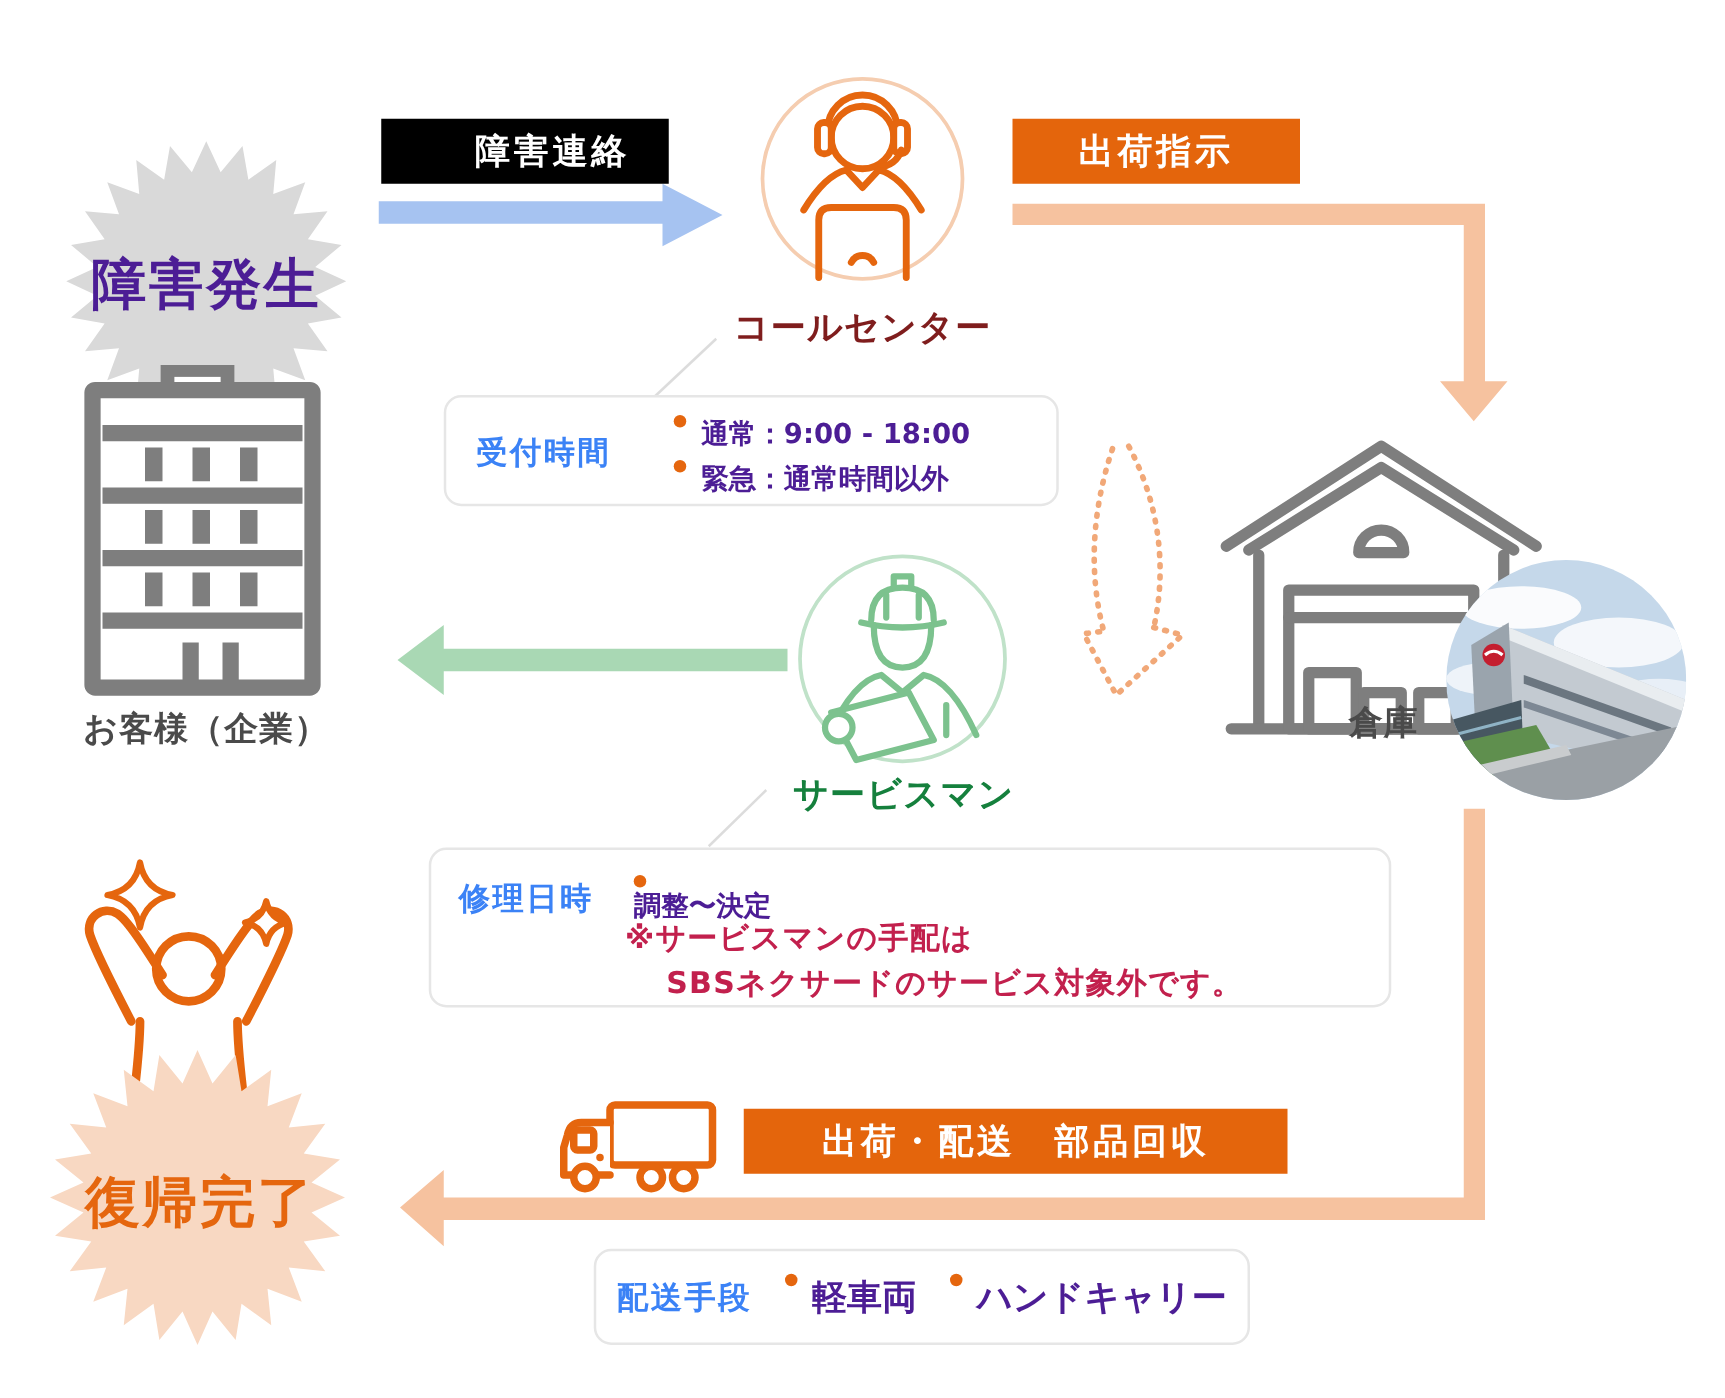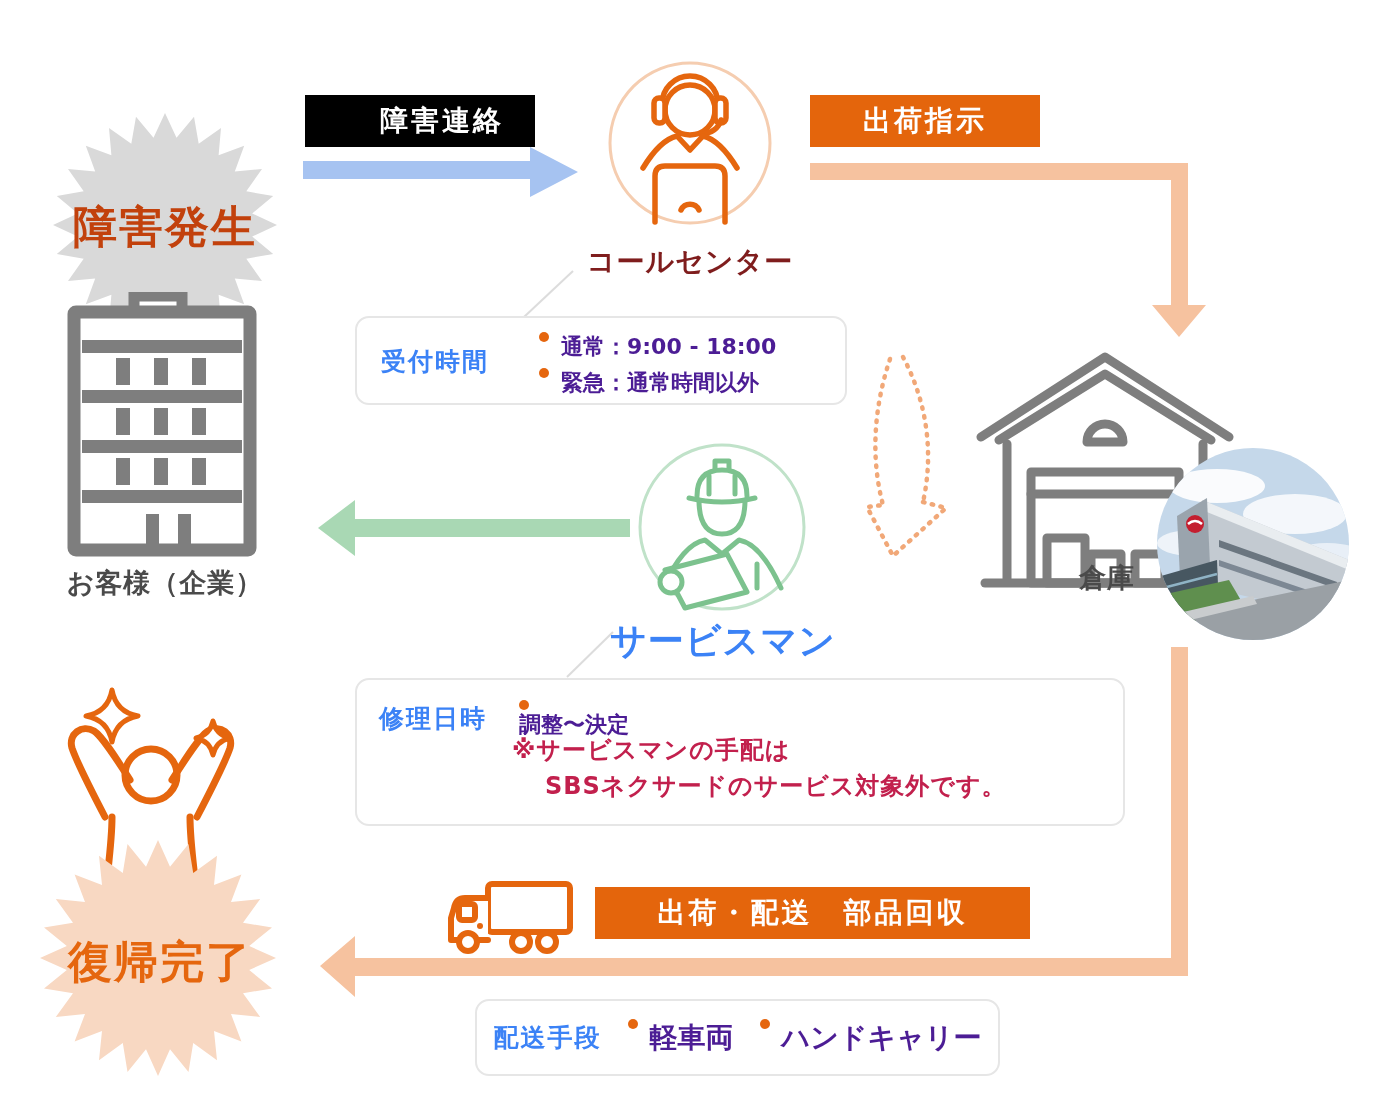--- a/index.html
+++ b/index.html
@@ -9,25 +9,25 @@
     position:relative; width:1380px; height:1118px; background:#ffffff;
     overflow:hidden; font-family:"DejaVu Sans", sans-serif;
   }
   .abs { position:absolute; }
   svg { display:block; }
 
   
   .node-label { position:absolute; text-align:center; font-weight:bold; }
   .lbl-dark   { color:#4a4a4a; font-size:27px; letter-spacing:1px; }
   .lbl-orange { color:#7f1d1d; font-size:28px; letter-spacing:1px; }
-  .lbl-green  { color:#3b82f6; font-size:36px; letter-spacing:1px; }
+  .lbl-green  { color:#15803d; font-size:28px; letter-spacing:1px; }
 
   
   .burst-text { position:absolute; text-align:center; font-weight:bold; font-size:44px; letter-spacing:2px; }
-  .burst-text.gray   { color:#c2410c;font-family:Liberation Mono, monospace; }
+  .burst-text.gray   { color:#4c1d95;font-family:Liberation Mono, monospace; }
   .burst-text.orange { color:#e5660e; }
 
   
   .bar-label {
     position:absolute; height:52px; line-height:52px; text-align:center;
     color:#ffffff; font-weight:bold; font-size:28px; letter-spacing:3px;
   }
   .bar-blue   { background:#000000;padding-left:44px; }
   .bar-orange { background:#e4650c; }
 
@@ -199,21 +199,21 @@
       <path d="M 54 58 Q 87 66 120 58"></path>
       <path d="M 64 60 Q 64 94 87 94 Q 110 94 110 60"></path>
       <path d="M 28 148 Q 48 104 70 100 L 87 114 L 104 100 Q 126 104 146 148"></path>
       <path d="M 122 124 L 122 148"></path>
       <polygon points="30,130 92,114 112,152 50,168" fill="#ffffff"></polygon>
       <circle cx="36" cy="142" r="11" fill="#ffffff"></circle>
     </g>
   </svg>
   <div class="node-label lbl-green" style="left:598px;top:617px;width:250px;">サービスマン</div>
 
-  <div class="infobox" style="left:355px;top:678px;width:770px;height:148px;">
+  <div class="infobox" style="left:343px;top:678px;width:770px;height:128px;">
     <div class="title" style="left:22px;top:22px;">修理日時</div>
     <div class="row abs" style="left:162px;top:20px;flex-direction:column;">
       <span class="dot"></span>
       <span>調整〜決定</span>
     </div>
     <div class="note-line" style="left:155px;top:54px;">※サービスマンの手配は</div>
     <div class="note-line" style="left:188px;top:90px;">SBSネクサードのサービス対象外です。</div>
   </div>
 
   <svg class="abs" style="left:443px;top:876px;" width="135" height="84" viewBox="0 0 135 84">

